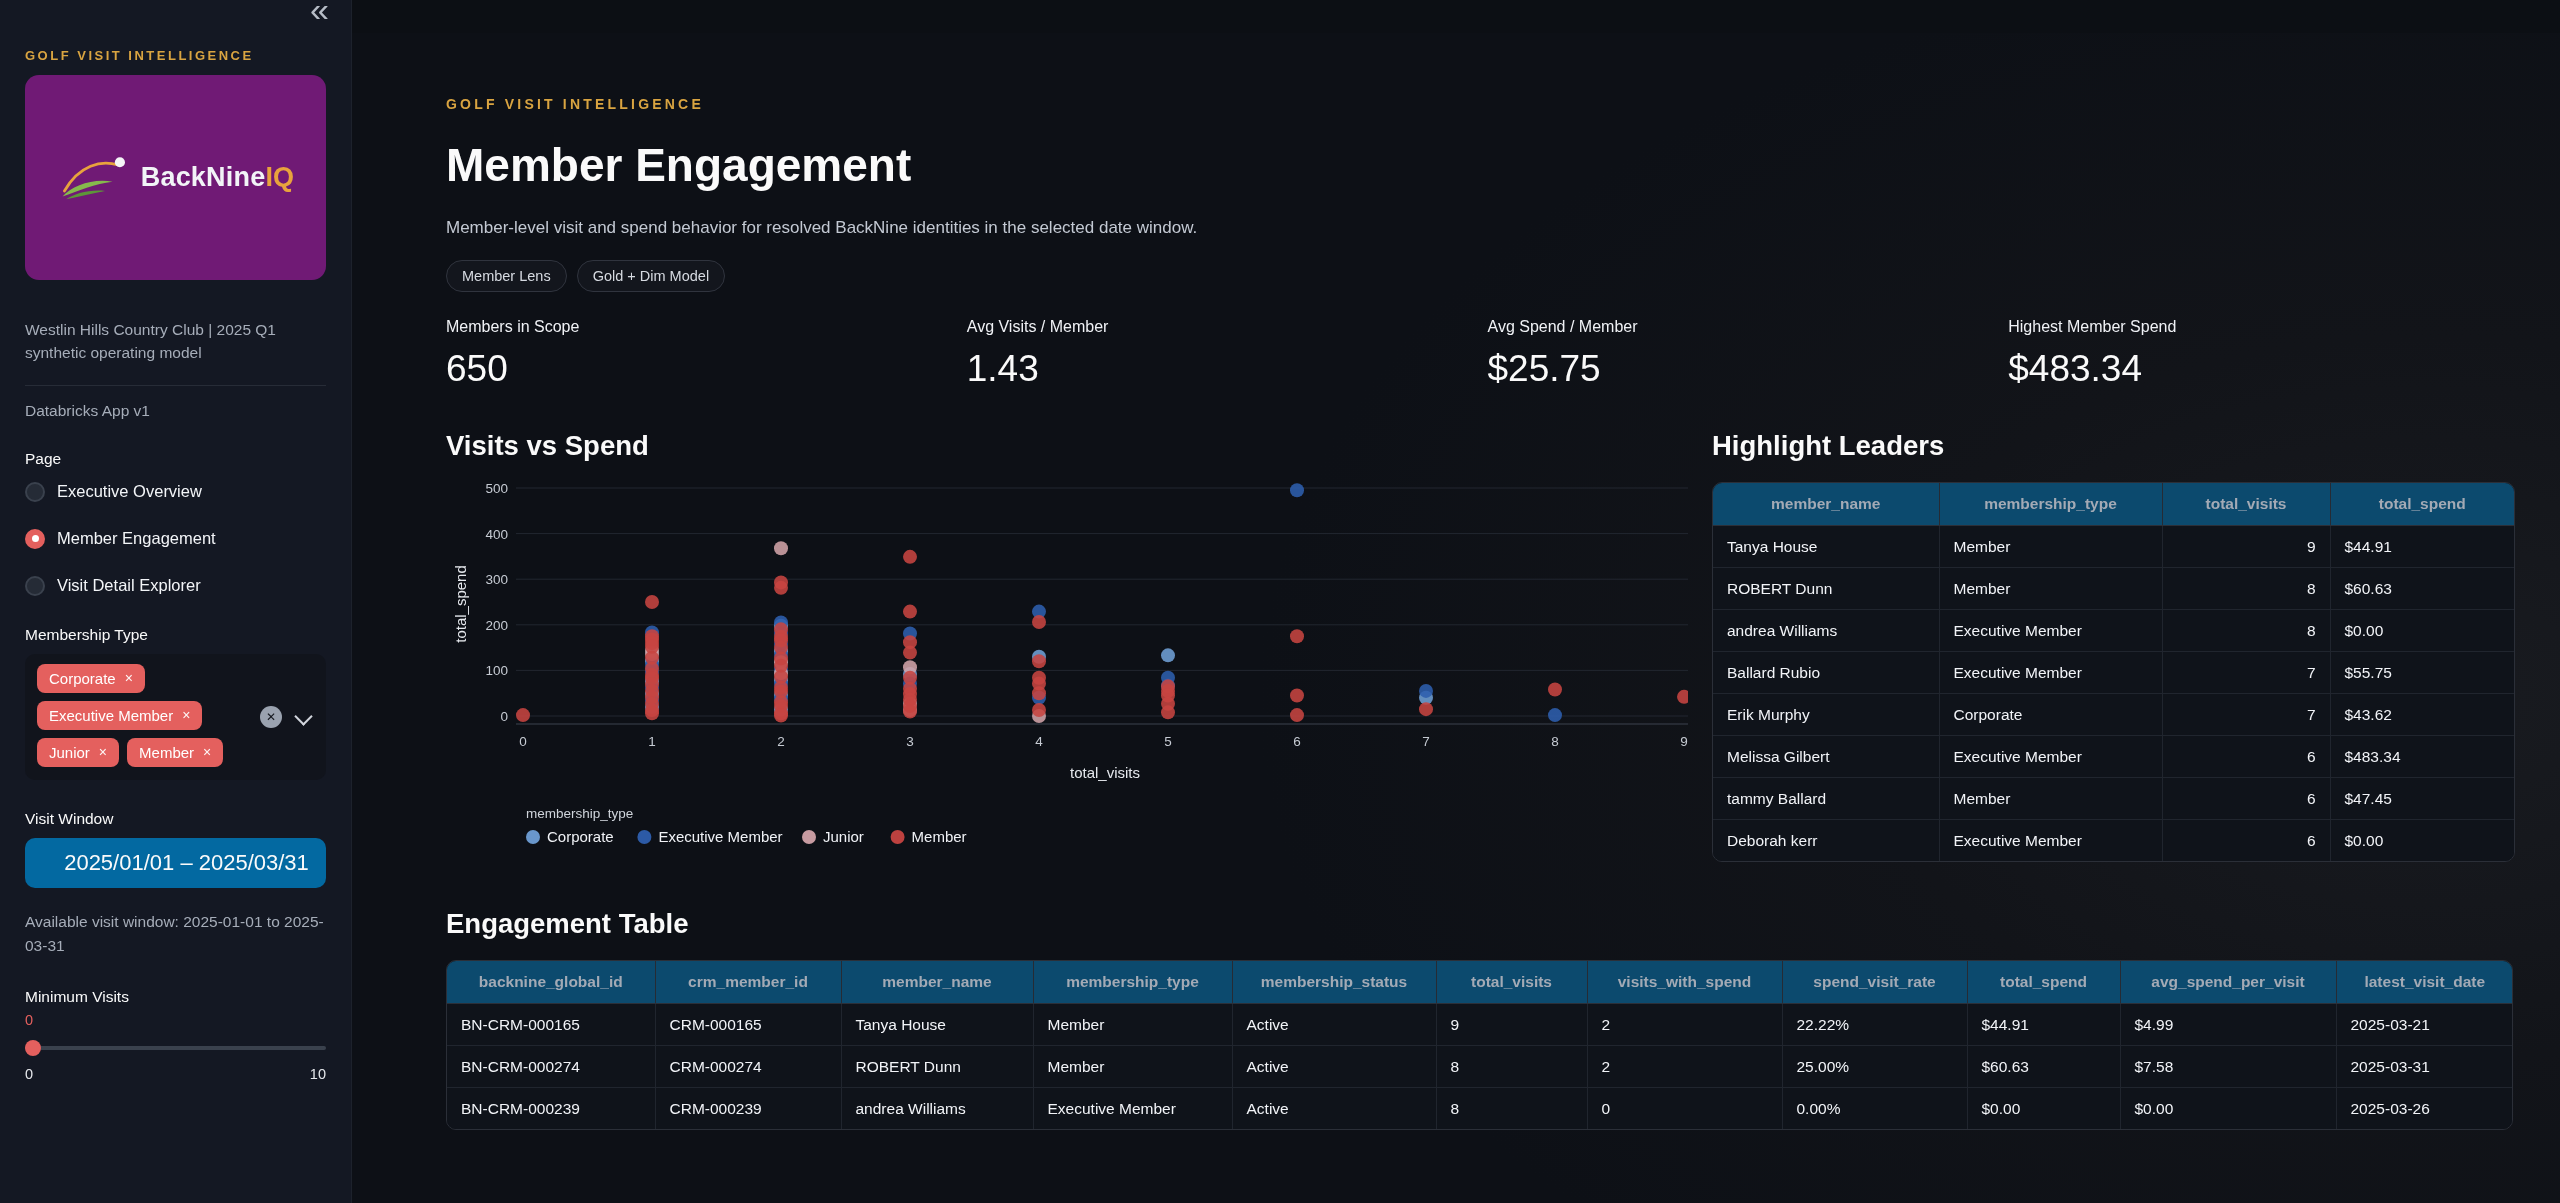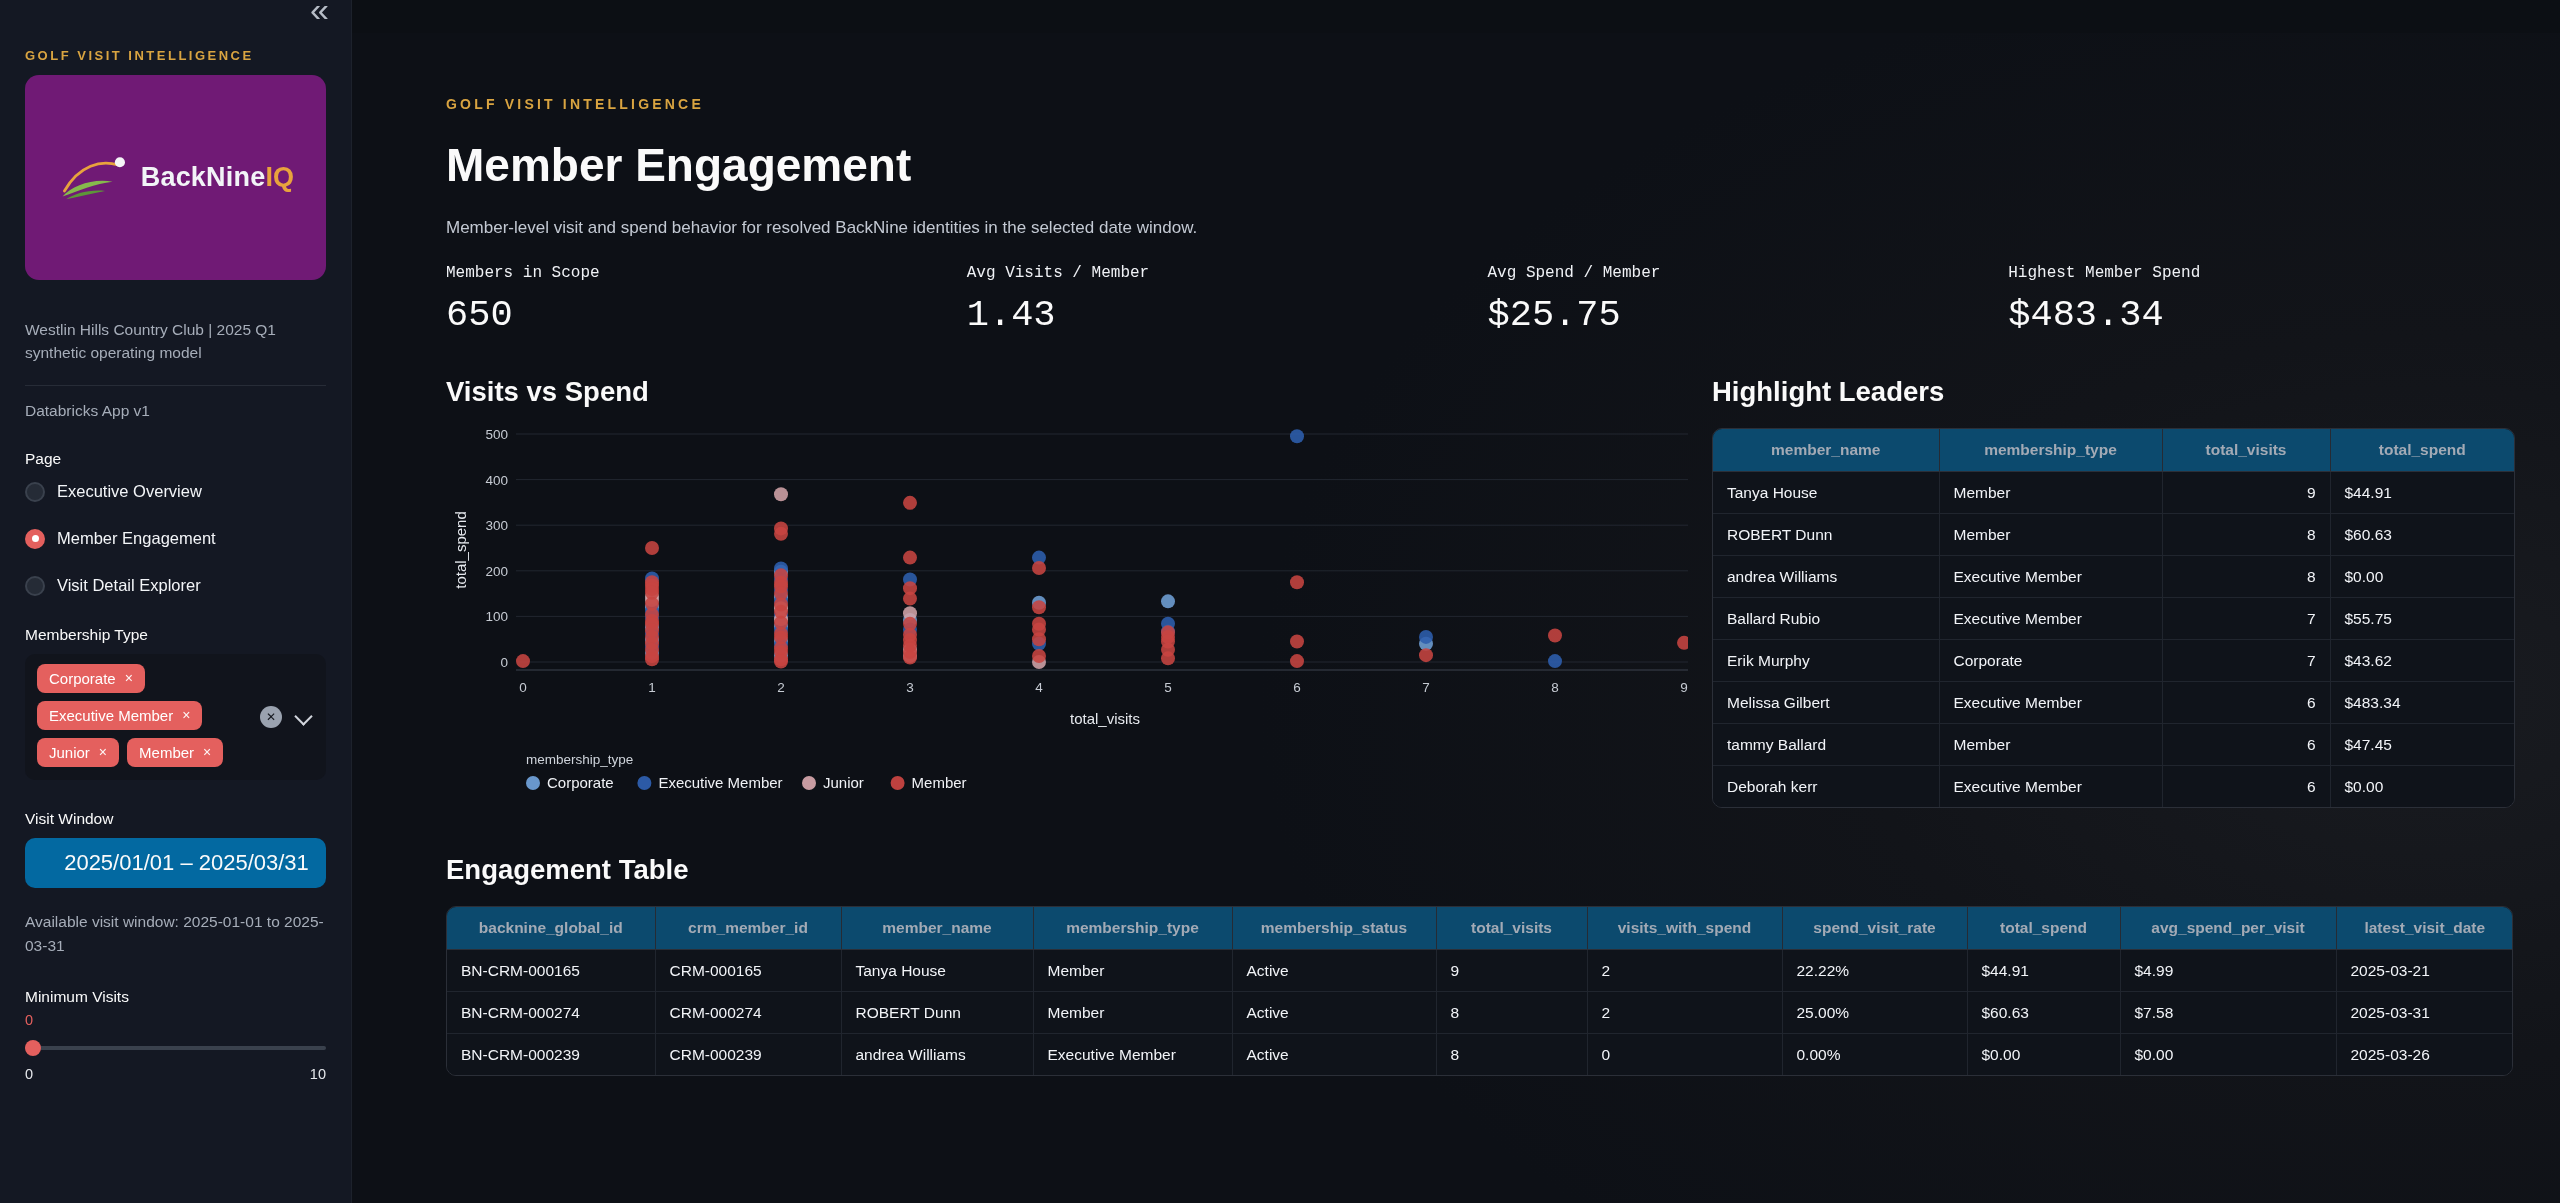--- a/index.html
+++ b/index.html
@@ -52,21 +52,21 @@
   
   .main{flex:1;position:relative;box-sizing:border-box;padding:96px 47px 0 94px;overflow:hidden;
     background:radial-gradient(1500px 950px at 94% 58%, #191b20 0%, #121419 38%, #0d1016 78%);}
   .main::before{content:"";position:absolute;top:0;left:0;right:0;height:33px;background:#0c0f14;}
   .eyebrow{font-size:14px;font-weight:bold;letter-spacing:3.2px;color:#d9a441;position:relative;}
   h1.page-title{font-size:46px;font-weight:bold;color:#fafafa;margin:26px 0 0;position:relative;}
   .subtitle{margin:26px 0 0;font-size:17px;color:#c3c9d3;position:relative;}
   .badges{margin-top:22px;display:flex;gap:10px;position:relative;}
   .badge{padding:7px 15px;border-radius:17px;border:1px solid #30343e;background:#13161d;
     font-size:14.5px;color:#d6dae1;}
-  .kpi-row{margin-top:26px;display:flex;gap:16px;position:relative;font-family:Liberation Mono, monospace;}
+  .kpi-row{margin-top:26px;display:flex;gap:16px;position:relative;}
   .kpi{flex:1;}
   .kpi-label{font-size:16px;color:#f0f2f6;}
   .kpi-value{margin-top:12px;font-size:37px;color:#fafafa;}
   .columns{margin-top:40px;display:flex;gap:24px;position:relative;}
   .chart-col{width:1242px;min-width:1242px;}
   .leaders-col{flex:1;}
   h2.section-title{font-size:27.5px;font-weight:bold;color:#fafafa;margin:0;}
   .chart-wrap{margin-top:12px;}
   .table-wrap{margin-top:20px;border:1px solid #2b2f38;border-radius:10px;overflow:hidden;background:#0f131a;}
   table.df{border-collapse:collapse;width:100%;table-layout:fixed;font-size:15.5px;}
@@ -157,20 +157,24 @@
     <div class="slider-minmax">
       <span>0</span>
       <span>10</span>
     </div>
   </aside>
 
   <main class="main">
     <div class="eyebrow">GOLF VISIT INTELLIGENCE</div>
     <h1 class="page-title">Member Engagement</h1>
     <p class="subtitle">Member-level visit and spend behavior for resolved BackNine identities in the selected date window.</p>
+    <div class="badges" id="badges">
+        <span class="badge">Member Lens</span>
+        <span class="badge">Gold + Dim Model</span>
+      </div>
 
     <div class="kpi-row" id="kpi-row">
         <div class="kpi">
           <div class="kpi-label">Members in Scope</div>
           <div class="kpi-value">650</div>
         </div>
         <div class="kpi">
           <div class="kpi-label">Avg Visits / Member</div>
           <div class="kpi-value">1.43</div>
         </div>

